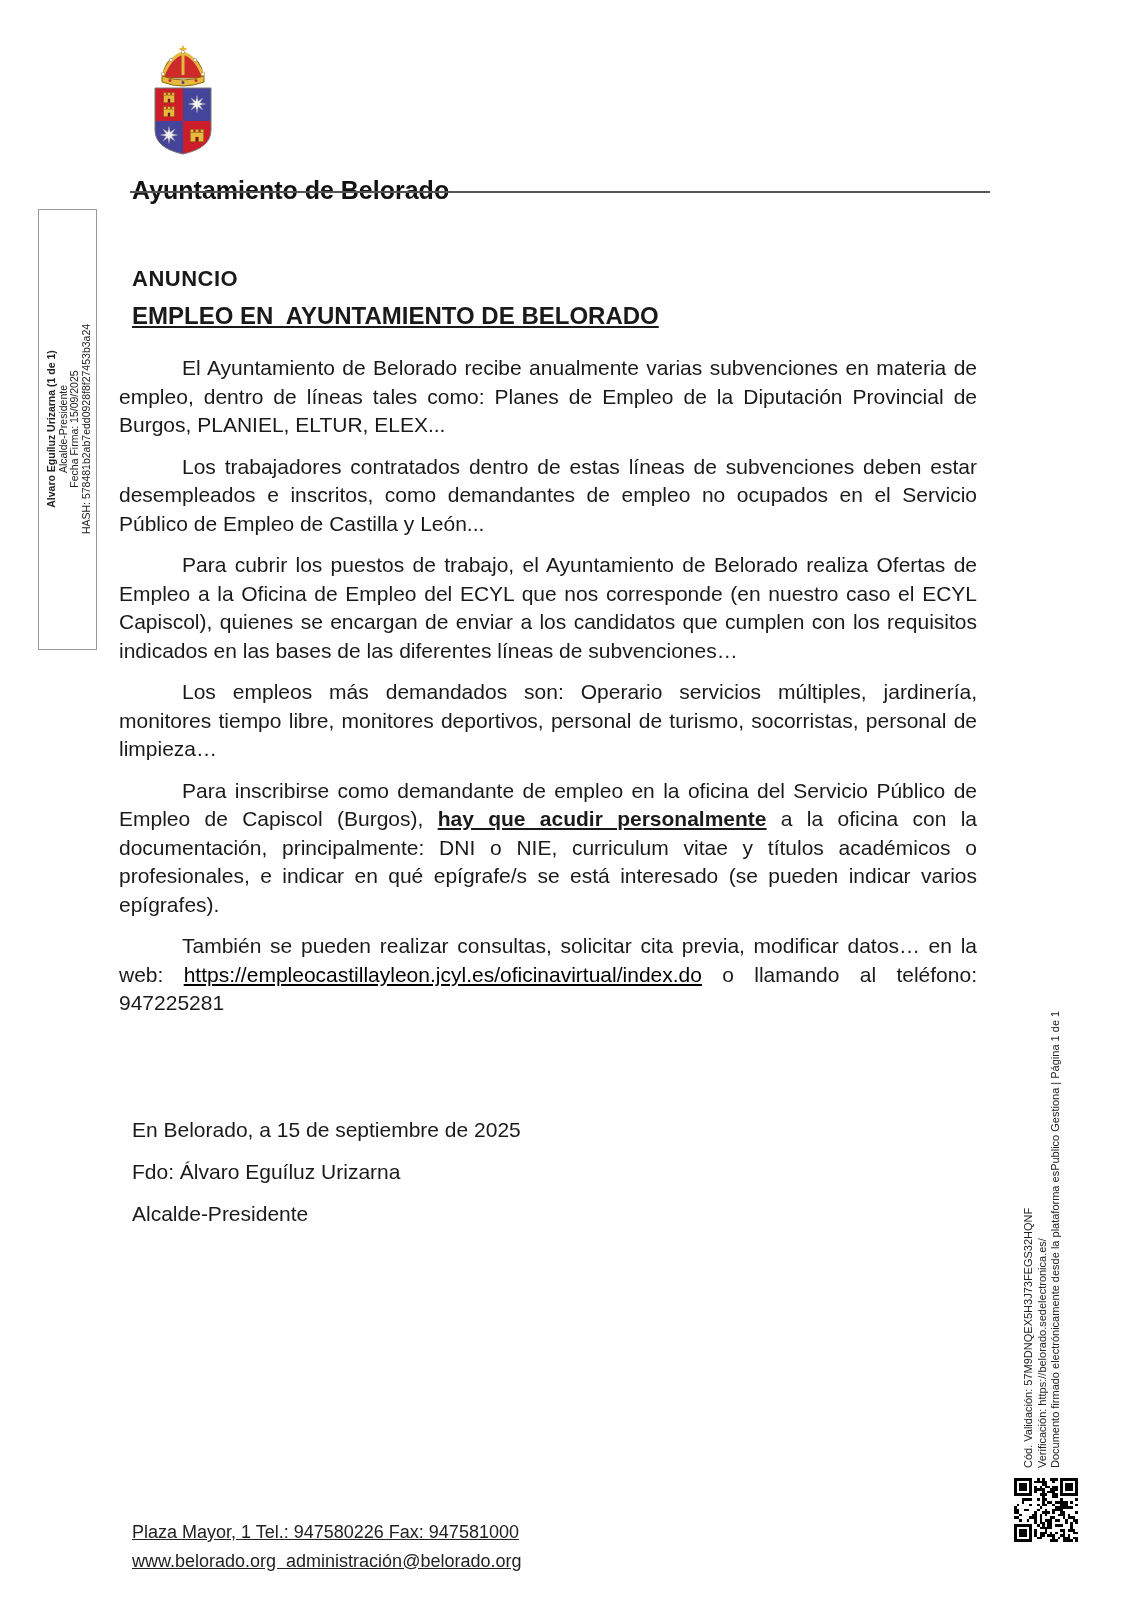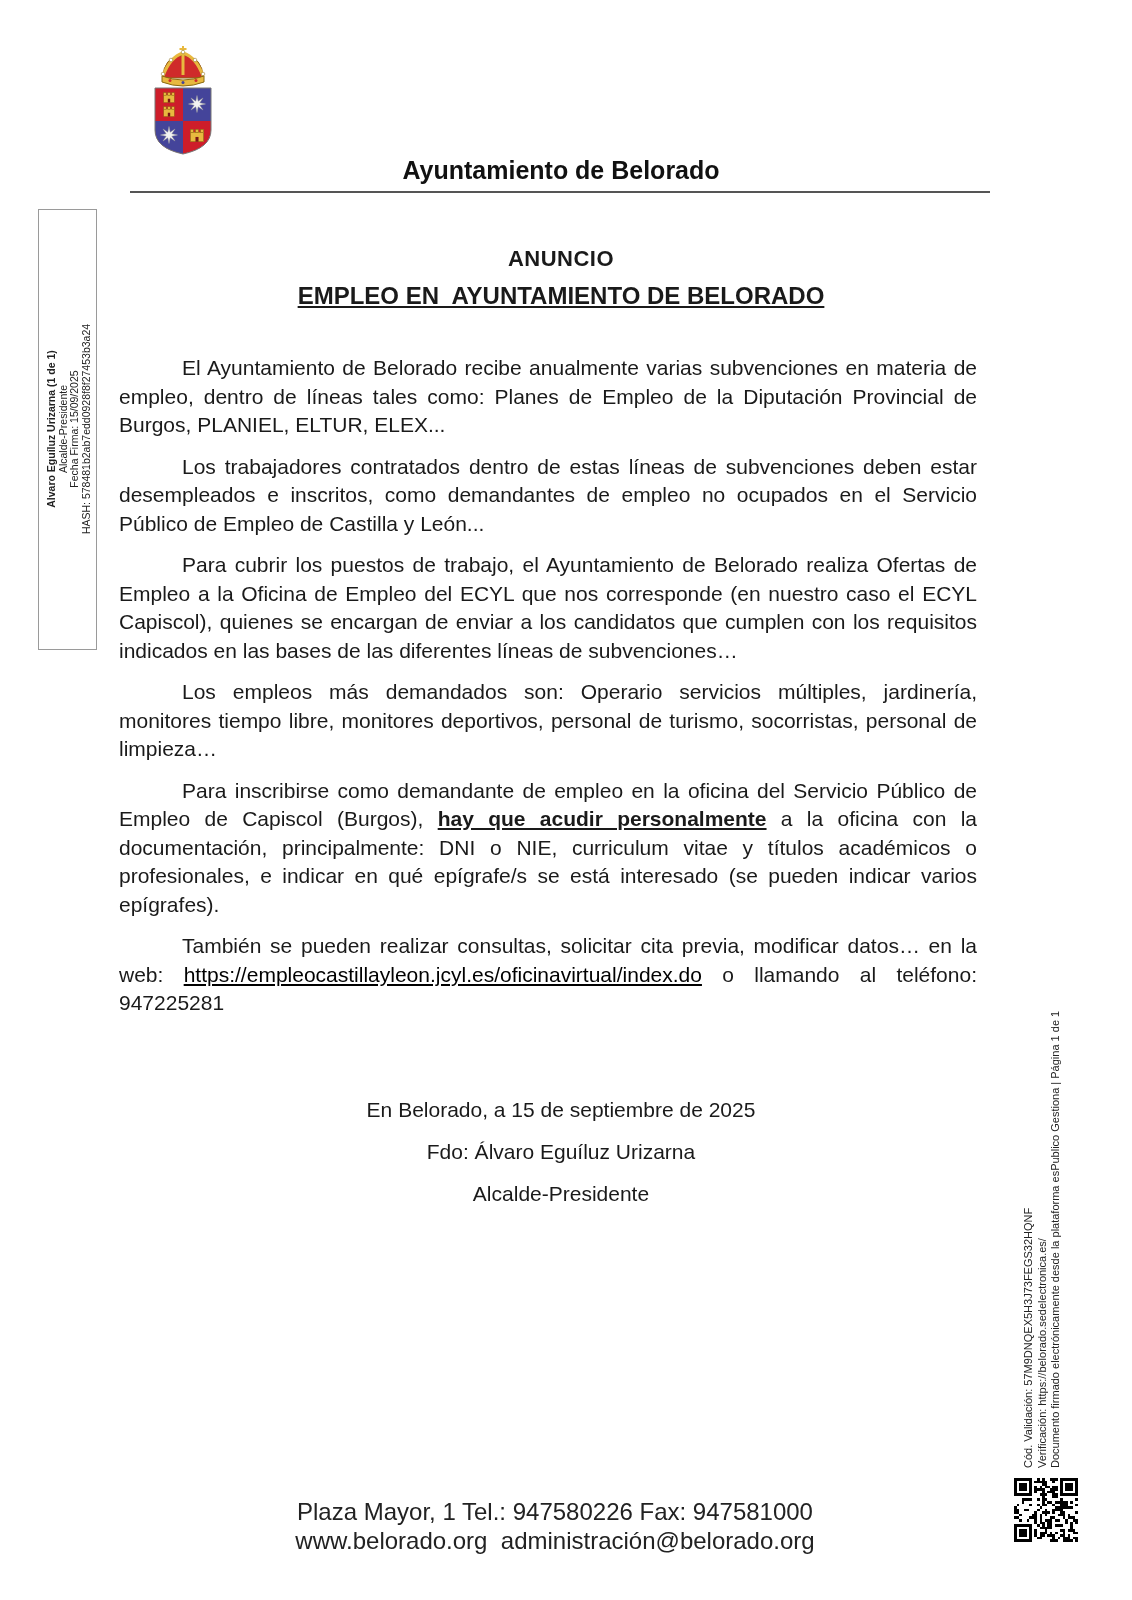--- a/index.html
+++ b/index.html
@@ -2,21 +2,21 @@
 <html><head>
 <meta charset="utf-8">
 <style>
   html,body{margin:0;padding:0;background:#fff;}
   .page{
     position:relative;width:1132px;height:1600px;background:#ffffff;
     font-family:"Liberation Sans","DejaVu Sans",sans-serif;color:#1a1a1a;
     overflow:hidden;
   }
   .abs{position:absolute;}
-  .center{text-align:center;}
+  .center{margin-top:20px;}
   .pre{white-space:pre-wrap;}
 
   .coat{left:150px;top:44px;width:66px;height:112px;}
 
   .header-title{left:132px;top:156px;width:858px;font-size:25px;font-weight:bold;color:#111;}
   .header-rule{left:130px;top:191px;width:860px;height:2px;background:#555;}
 
   .h-anuncio{left:132px;top:246px;width:858px;font-size:22px;font-weight:bold;letter-spacing:.5px;}
   .h-empleo{left:132px;top:282px;width:858px;font-size:24px;font-weight:bold;text-decoration:underline;}
 
@@ -37,21 +37,21 @@
   .lb-name{font-weight:bold;}
 
   .right-margin-text{
     position:absolute;left:1022px;top:1468px;width:700px;height:42px;
     transform:rotate(-90deg);transform-origin:0 0;
     font-size:11px;line-height:13.5px;color:#222;text-align:left;
   }
 
   .qr{left:1014px;top:1478px;width:64px;height:64px;}
 
-  .footer{left:126px;top:1498px;width:858px;font-size:24px;line-height:28.5px;color:#222;}
+  .footer{left:132px;top:1498px;width:858px;font-size:18px;line-height:28.5px;color:#222;text-decoration:underline;}
 </style>
 </head>
 <body>
 
 <div class="page">
 
   <svg class="abs coat" viewBox="0 0 66 112" aria-hidden="true">
 
     <path d="M13,34 Q13,13 33,11 Q53,13 53,34 Z" fill="#cf2a2a" stroke="#8a6a10" stroke-width="1"></path>
     <path d="M13,32 Q20,13 33,9 Q46,13 53,32" fill="none" stroke="#e8b93f" stroke-width="3"></path>

